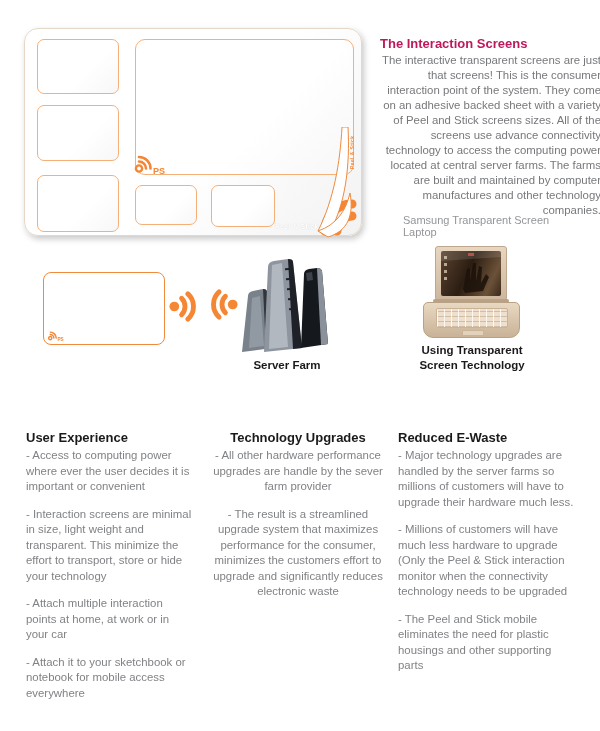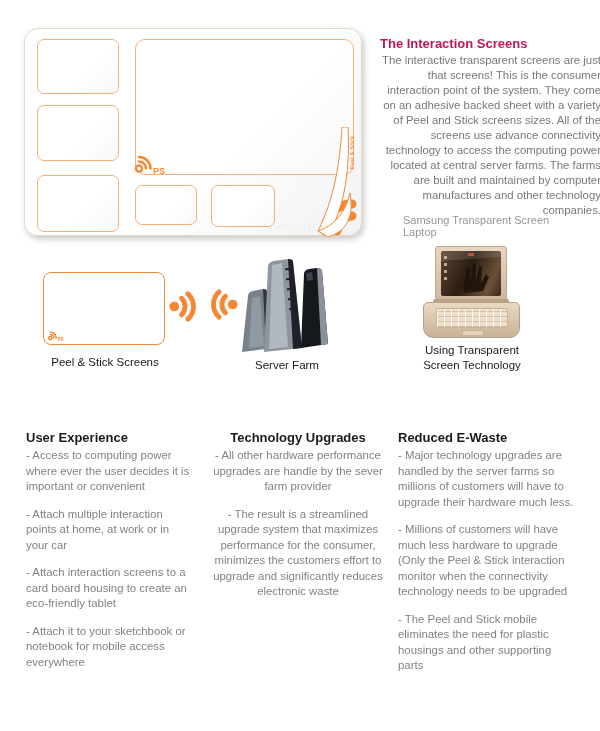--- a/index.html
+++ b/index.html
@@ -42,21 +42,21 @@
   .intro-title { left: 380px; top: 36px; width: 218px; font-size: 13px; font-weight: bold; color:#be185d; }
   .intro-body  { left: 380px; top: 53px; width: 221px; font-size: 11.4px; line-height: 15px; color:#77787b;text-align:right; }
   .intro-caption { left: 403px; top: 214px; width: 150px; font-size: 11px; color:#939598; }
 
   
   .card {
     left: 43px; top: 272px; width: 122px; height: 73px;
     border: 1px solid #f08a3c; border-radius: 8px; background:#ffffff;
   }
   .mini-ps { position:absolute; left: 3px; bottom: 2px; width: 20px; height: 13px; }
-  .diagram-label { font-size: 11.5px; font-weight: normal; color:#1a1a1a; text-align:center; line-height: 14.5px; }
+  .diagram-label { font-size: 11.5px; font-weight: bold; color:#1a1a1a; text-align:center; line-height: 14.5px; }
   .screens-label { left: 30px;  top: 355px; width: 150px; }
   .server-label  { left: 238px; top: 358px; width: 98px; }
   .laptop-label  { left: 397px; top: 343px; width: 150px; }
   .wifi1 { left: 168px; top: 291px; width: 33px; height: 31px; }
   .wifi2 { left: 206px; top: 287px; width: 33px; height: 35px; }
   .towers { left: 238px; top: 256px; width: 98px; height: 100px; }
 
   
   .laptop { left: 423px; top: 246px; width: 97px; height: 93px; }
   .laptop .lid {
@@ -136,21 +136,20 @@
   <div class="abs intro-caption">Samsung Transparent Screen Laptop</div>
 
   <div class="abs card">
     <svg class="mini-ps" viewBox="0 0 38 25">
       <circle cx="6" cy="17.5" r="3.1" fill="none" stroke="#F58634" stroke-width="2.6"></circle>
       <path d="M6,10.5 A7,7 0 0 1 13,17.5" fill="none" stroke="#F58634" stroke-width="2.8" stroke-linecap="round"></path>
       <path d="M6,6 A11.5,11.5 0 0 1 17.5,17.5" fill="none" stroke="#F58634" stroke-width="2.8" stroke-linecap="round"></path>
       <text x="20" y="23" font-size="9" font-weight="bold" fill="#F58634">PS</text>
     </svg>
   </div>
-  <div class="abs diagram-label screens-label">Peel &amp; Stick Screens</div>
 
   <svg class="abs wifi1" viewBox="0 0 34 32">
     <circle cx="6.5" cy="16" r="5" fill="#F58634"></circle>
     <path d="M14,7.5 A12,12 0 0 1 14,24.5" fill="none" stroke="#F58634" stroke-width="5" stroke-linecap="round"></path>
     <path d="M20.5,3 A17.5,17.5 0 0 1 20.5,29" fill="none" stroke="#F58634" stroke-width="5" stroke-linecap="round"></path>
   </svg>
   <svg class="abs wifi2" viewBox="0 0 34 32" style="transform:scaleX(-1);">
     <circle cx="6.5" cy="16" r="5" fill="#F58634"></circle>
     <path d="M14,7.5 A12,12 0 0 1 14,24.5" fill="none" stroke="#F58634" stroke-width="5" stroke-linecap="round"></path>
     <path d="M20.5,3 A17.5,17.5 0 0 1 20.5,29" fill="none" stroke="#F58634" stroke-width="5" stroke-linecap="round"></path>
@@ -202,22 +201,22 @@
     </div>
   </div>
   <div class="abs diagram-label laptop-label">
     <span>Using Transparent</span><br>
     <span>Screen Technology</span>
   </div>
 
   <div class="abs col col1">
     <h2>User Experience</h2>
     <p>- Access to computing power where ever the user decides it is important or convenient</p>
+    <p>- Interaction screens are minimal in size, light weight and transparent.  This minimize the effort to transport, store or hide your technology</p>
     <p>- Attach multiple interaction points at home, at work or in your car</p>
-    <p>- Attach interaction screens to a card board housing to create an eco-friendly tablet</p>
     <p>- Attach it to your sketchbook or notebook for mobile access everywhere</p>
   </div>
 
   <div class="abs col col2">
     <h2>Technology Upgrades</h2>
     <p>- All other hardware performance upgrades are handle by the sever farm provider</p>
     <p>- The result is a streamlined upgrade system that maximizes performance for the consumer, minimizes the customers effort to upgrade and significantly reduces electronic waste</p>
   </div>
 
   <div class="abs col col3">

